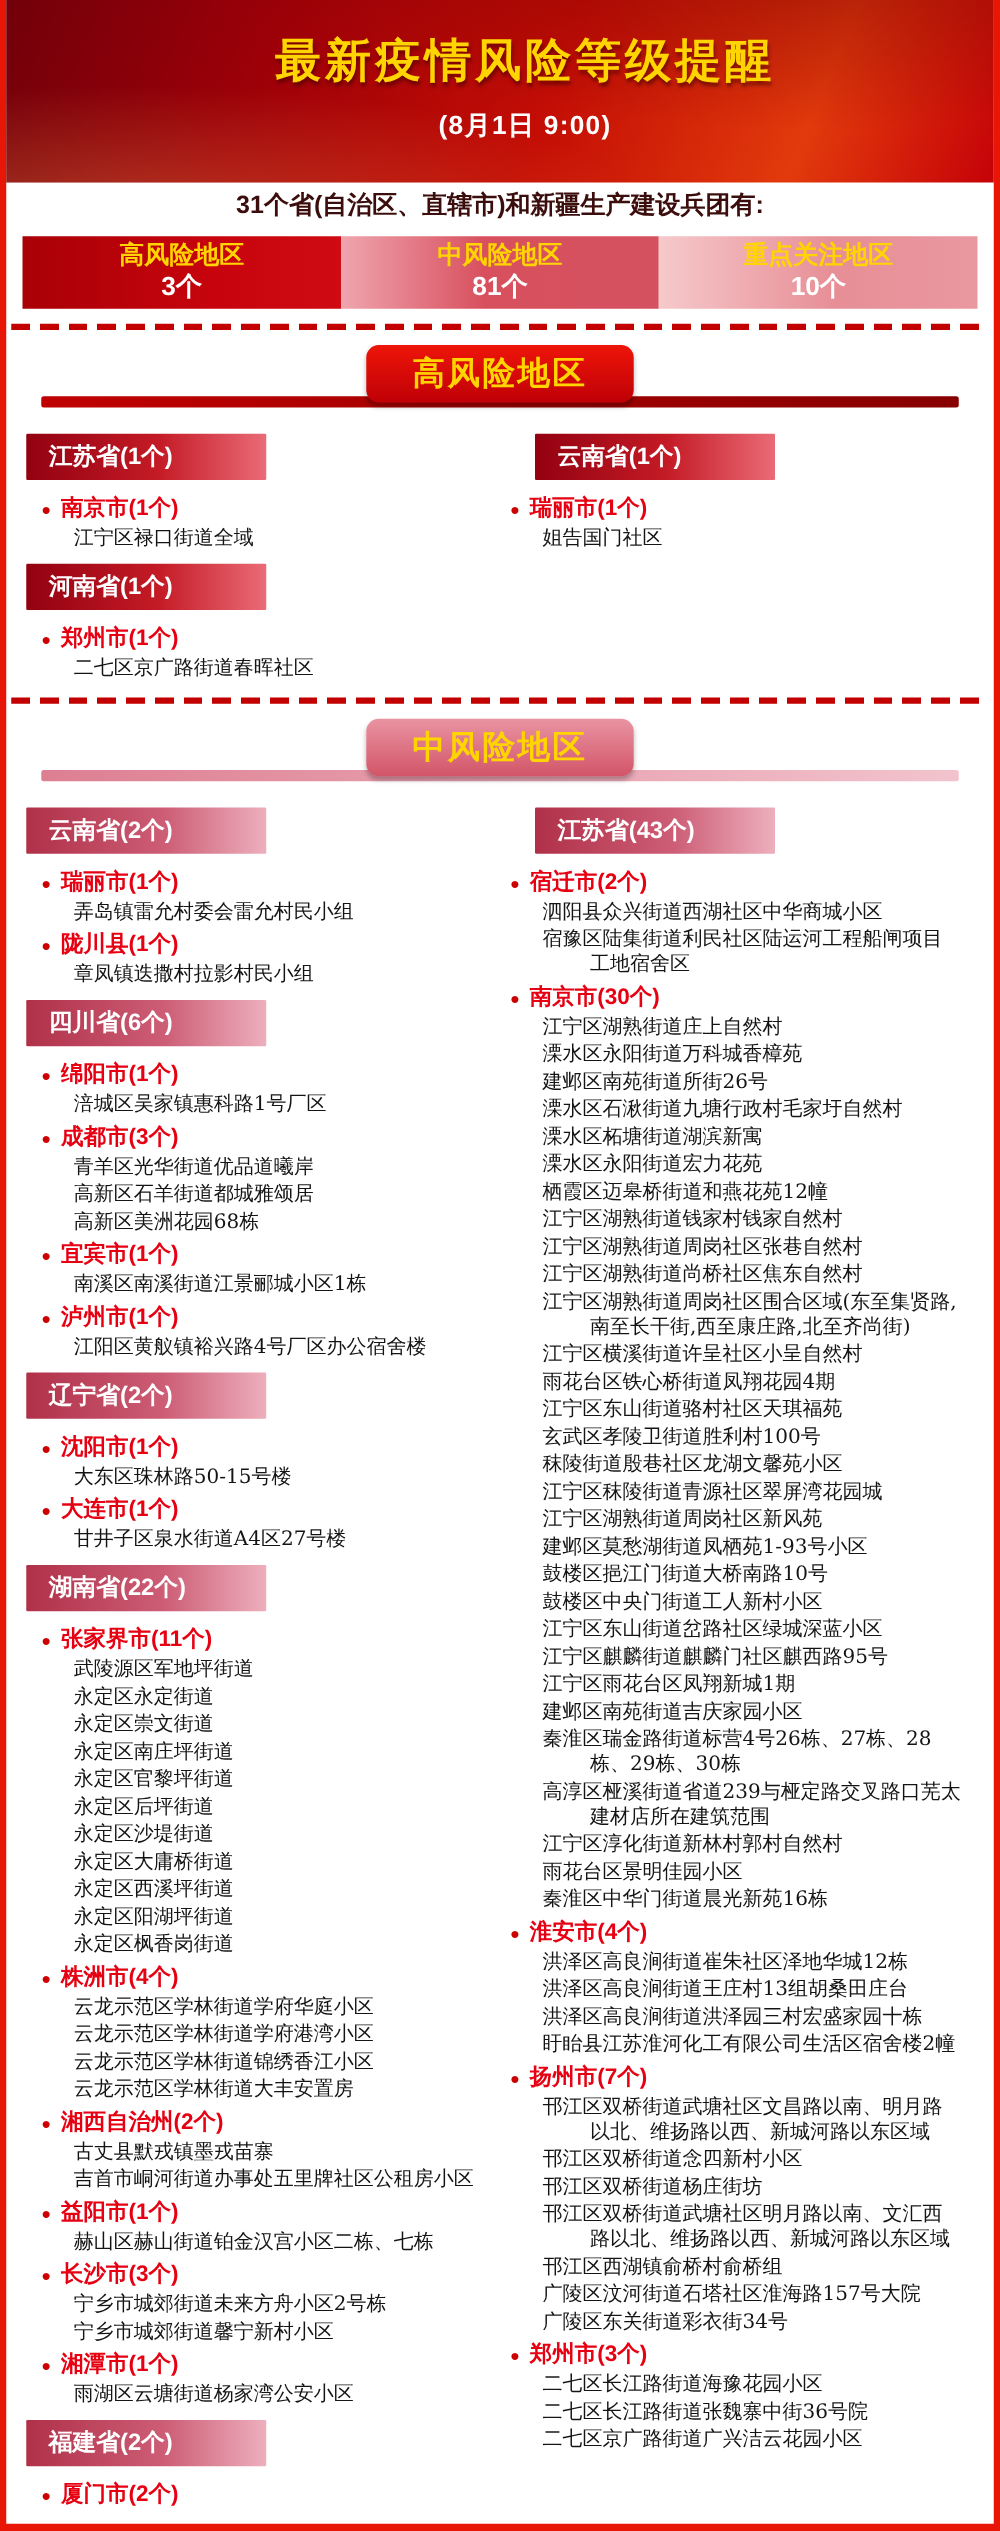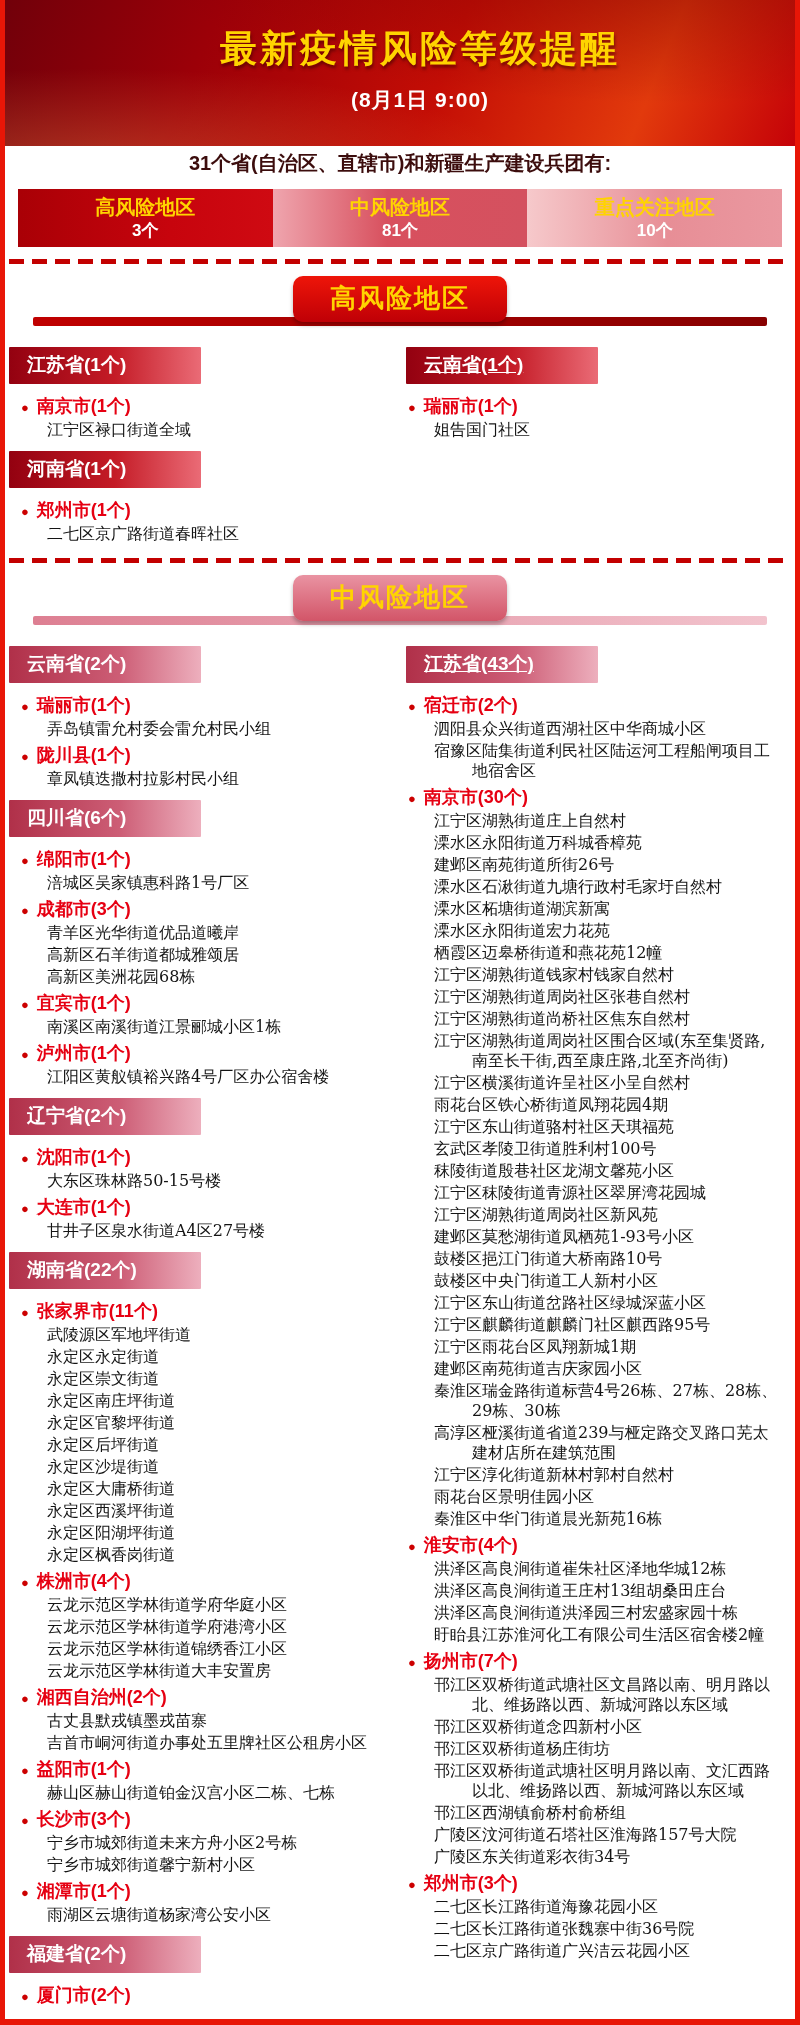--- a/index.html
+++ b/index.html
@@ -15,44 +15,44 @@
       linear-gradient(112deg,#70000a 0%,#9c0008 26%,#c30d05 55%,#e23a0c 80%,#c40008 100%); padding-left: 40px;}
   .banner-title{color:#ffd400;font-size:37px;font-weight:bold;text-align:center;letter-spacing:3px;
     text-shadow:1px 3px 3px rgba(60,0,0,.55);}
   .banner-datetime{color:#ffffff;font-size:21px;font-weight:bold;text-align:center;margin-top:12px;letter-spacing:1px;}
   
   .intro{text-align:center;color:#3c0d0d;font-weight:bold;font-size:20px;margin:4px 0 12px;}
   
   .summary-row{display:flex;margin:0 13px;height:58px;}
   .summary-box{flex:1;display:flex;flex-direction:column;align-items:center;justify-content:center;line-height:1.25;}
   .summary-box .lbl{color:#ffd400;font-weight:bold;font-size:20px;}
-  .summary-box .cnt{color:#ffffff;font-weight:bold;font-size:17px;}
+  .summary-box .cnt{color:#ffffff;font-weight:bold;font-size:21px;}
   .sb0{background:linear-gradient(90deg,#a90006,#c7040d 60%,#cf0a12);}
   .sb1{background:linear-gradient(90deg,#efa5ae,#d8505e 45%,#d4515f);}
   .sb2{background:linear-gradient(90deg,#f6c9cb,#e78e96 55%,#ea98a0);}
   
   .dashed-sep{height:5px;margin:12px 4px;background:repeating-linear-gradient(90deg,#c30000 0 15px,transparent 15px 23px);}
   
   .pill{position:relative;z-index:2;width:214px;margin:6px auto 0;text-align:center;
         font-size:26px;font-weight:bold;color:#ffd400;padding:5px 0 6px;border-radius:10px;
         box-shadow:0 3px 4px rgba(0,0,0,.28);letter-spacing:2px;}
   .pill.high{background:linear-gradient(180deg,#ee1509,#bf0006);}
   .pill.mid{background:linear-gradient(180deg,#e993a2,#d25568);}
   .bar{position:relative;z-index:1;height:9px;margin:-5px 28px 12px;border-radius:2px;}
   .bar.high{background:linear-gradient(90deg,#c00000,#870000);}
   .bar.mid{background:linear-gradient(90deg,#dd7f92,#f2c3cd);}
   
-  .risk-grid{display:flex;padding:0 8px;align-items:flex-start;justify-content:space-between;}
+  .risk-grid{display:flex;padding:0 20px;align-items:flex-start;justify-content:space-between;}
   .risk-grid .col{width:50%;box-sizing:border-box;padding:0 6px;}
   .prov-box{display:inline-block;min-width:148px;margin:9px 0 6px;padding:5px 26px 6px 18px;
     color:#fff;font-weight:bold;font-size:19px;border-radius:1px;}
   .prov-box.high{background:linear-gradient(90deg,#930110,#c41b26 55%,#ea6b76);}
   .prov-box.mid{background:linear-gradient(90deg,#b03049,#cd5e76 58%,#edafbd);}
   .col:first-child .prov-box{margin-left:-10px;}
-  .col:last-child .prov-box{margin-left:0;text-decoration:underline;}
+  .col:last-child .prov-box{margin-left:22px;}
   .city-line{display:flex;align-items:baseline;color:#e60012;font-weight:bold;font-size:18px;margin:4px 0 2px;}
   .bullet{color:#cc0000;font-size:13px;margin:0 8px 0 2px;flex:0 0 auto;}
   .place{font-family:"DejaVu Serif",serif;color:#141414;font-size:16px;line-height:20px;
          padding-left:66px;text-indent:-38px;margin:2px 0;}
 </style>
 </head>
 <body>
 
 <div class="frame">
 

